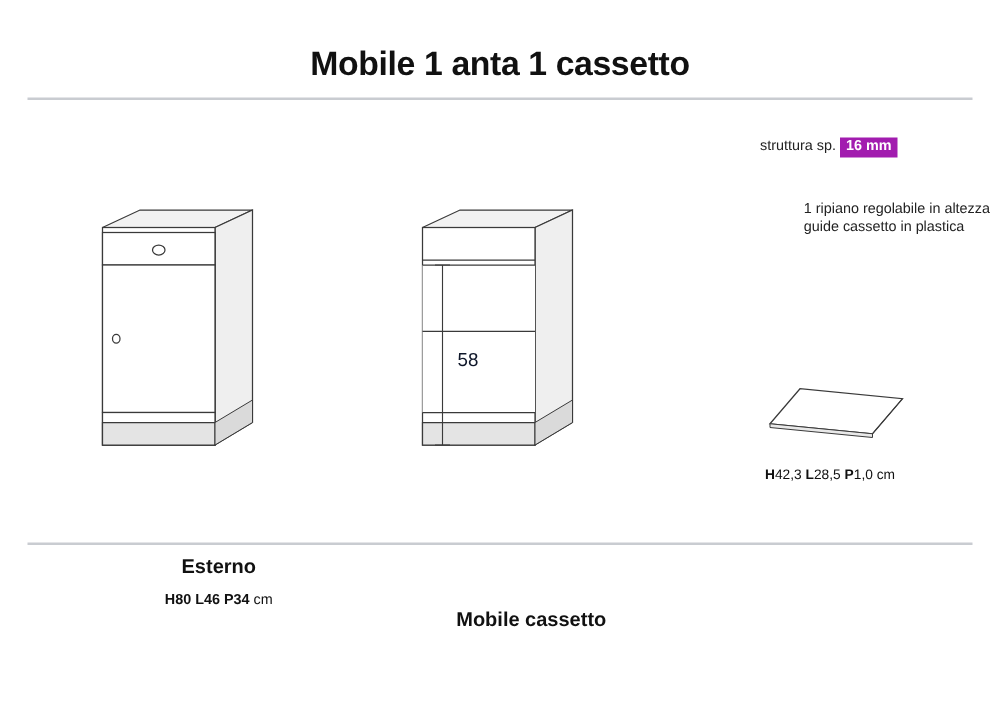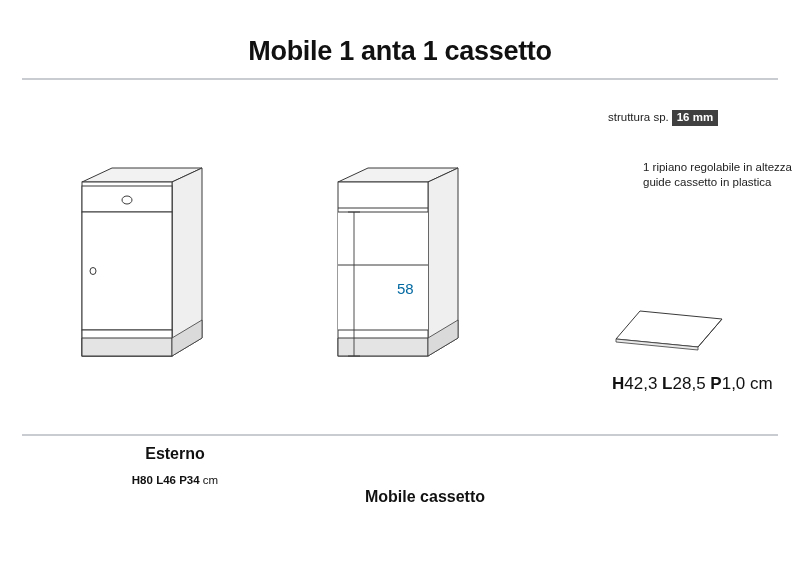--- a/index.html
+++ b/index.html
@@ -57,21 +57,21 @@
   .struttura {
     position: absolute;
     left: 608px;
     top: 110px;
     font-size: 11.5px;
     color: #222;
     white-space: nowrap;
   }
   .struttura .chip {
     display: inline-block;
-    background: #404040;
+    background: #a21caf;
     color: #ffffff;
     font-weight: bold;
     font-size: 11.5px;
     padding: 1px 5px 2px 5px;
     margin-left: 3px;
     line-height: 1.15;
   }
 
   .notes {
     position: absolute;
@@ -89,21 +89,21 @@
     position: absolute;
     left: 614px;
     top: 305px;
     width: 110px;
     height: 50px;
   }
   .shelf-label {
     position: absolute;
     left: 612px;
     top: 374px;
-    font-size: 17px;
+    font-size: 11px;
     color: #111;
     white-space: nowrap;
   }
   .shelf-label b { font-weight: bold; }
 
   
   .drawing-left {
     position: absolute;
     left: 60px;
     top: 160px;
@@ -154,22 +154,21 @@
     left: 320px;
     top: 487px;
     width: 210px;
   }
 
   .dim-58 {
     position: absolute;
     left: 366px;
     top: 280px;
     font-size: 15px;
-    color: #0369a1;
-    margin-left: 31px;
+    color: #0f172a;
   }
 </style>
 </head>
 <body>
 
 <div class="page">
 
   <div class="title">Mobile 1 anta 1 cassetto</div>
 
   <div class="rule-top"></div>

